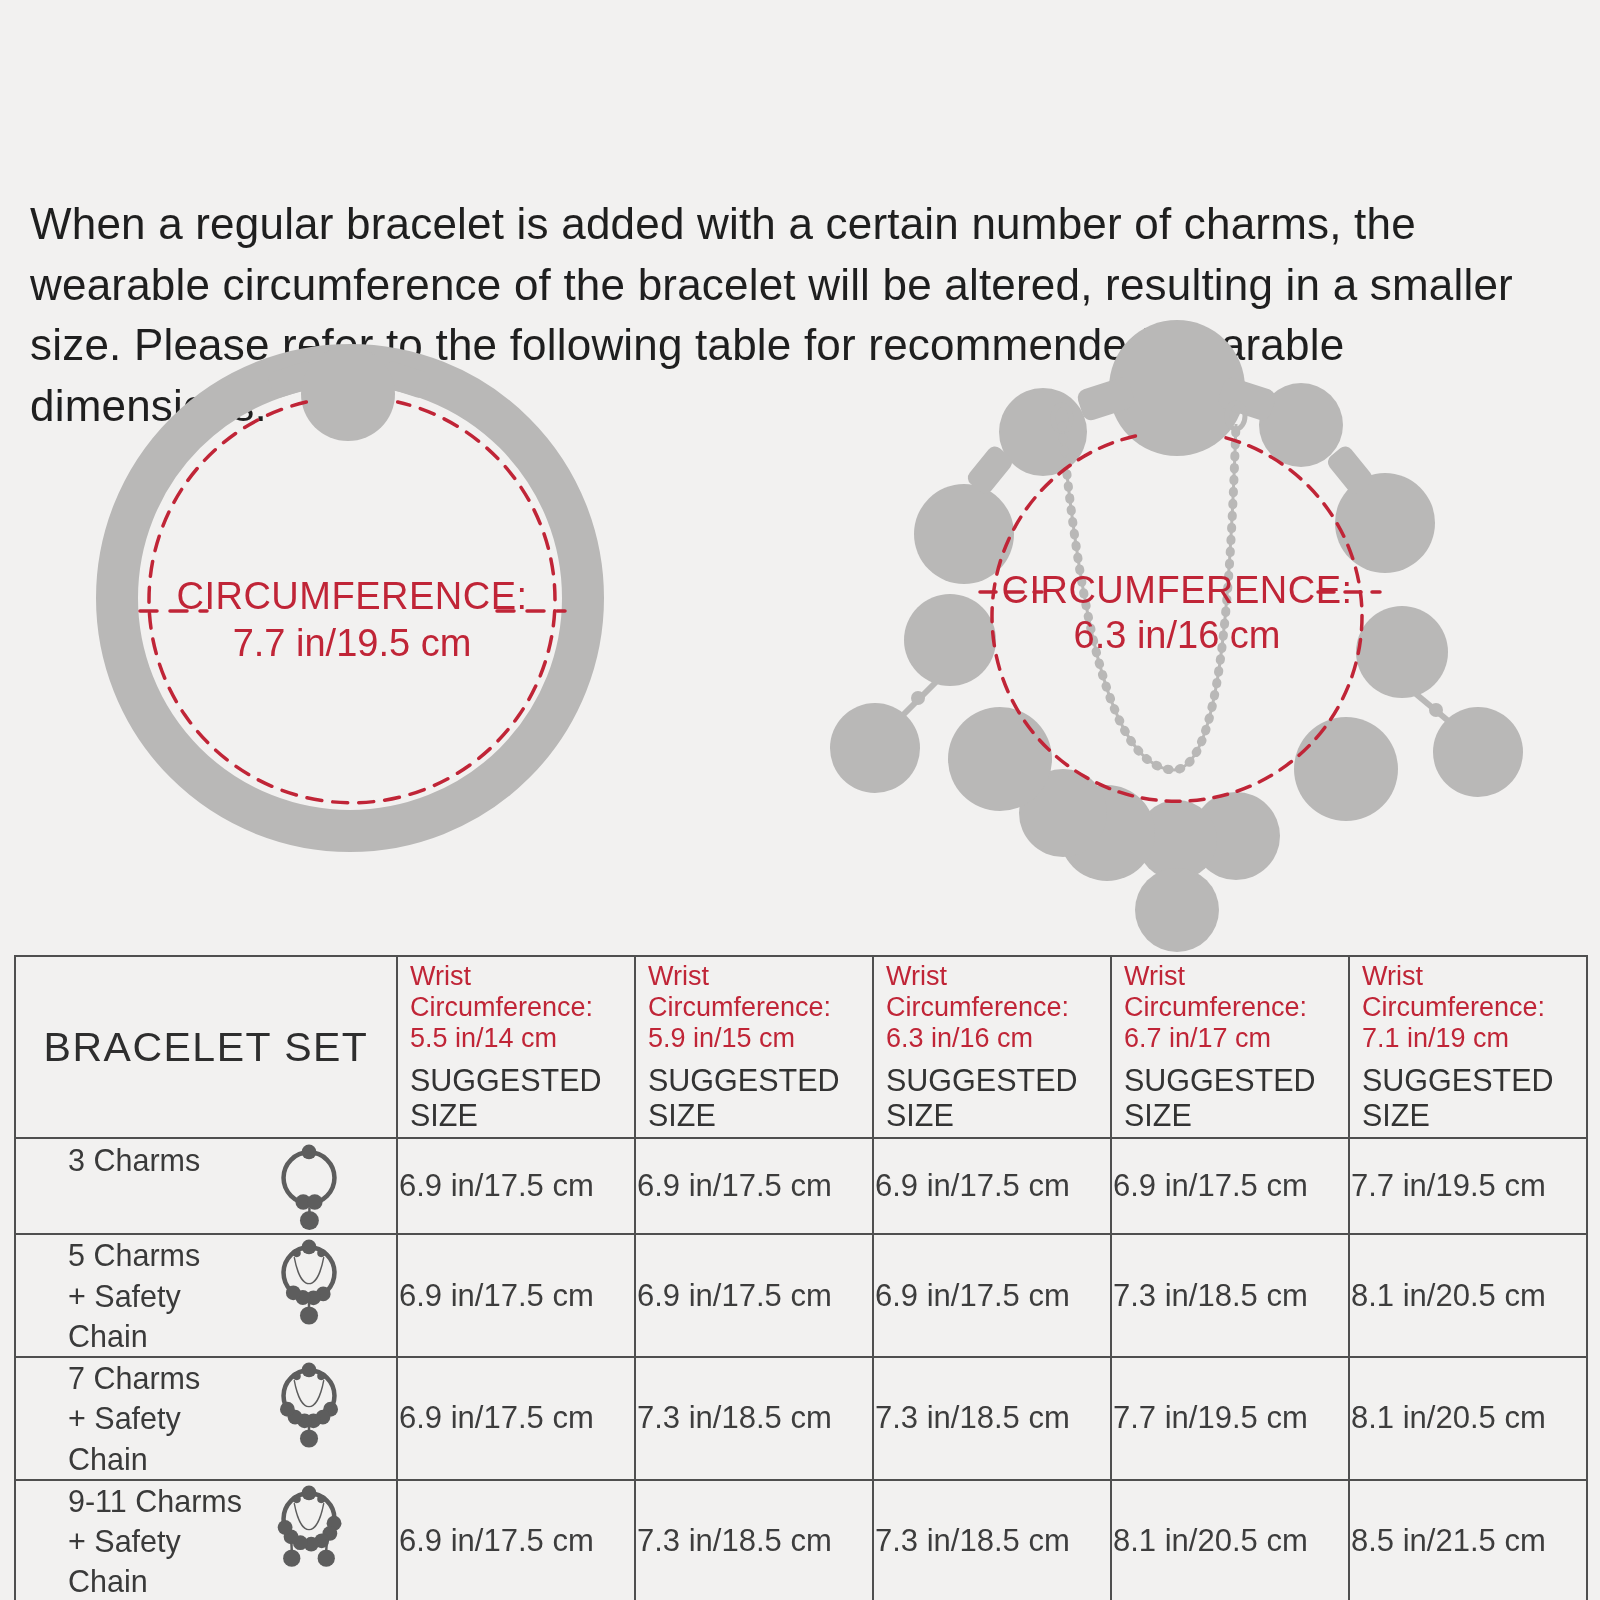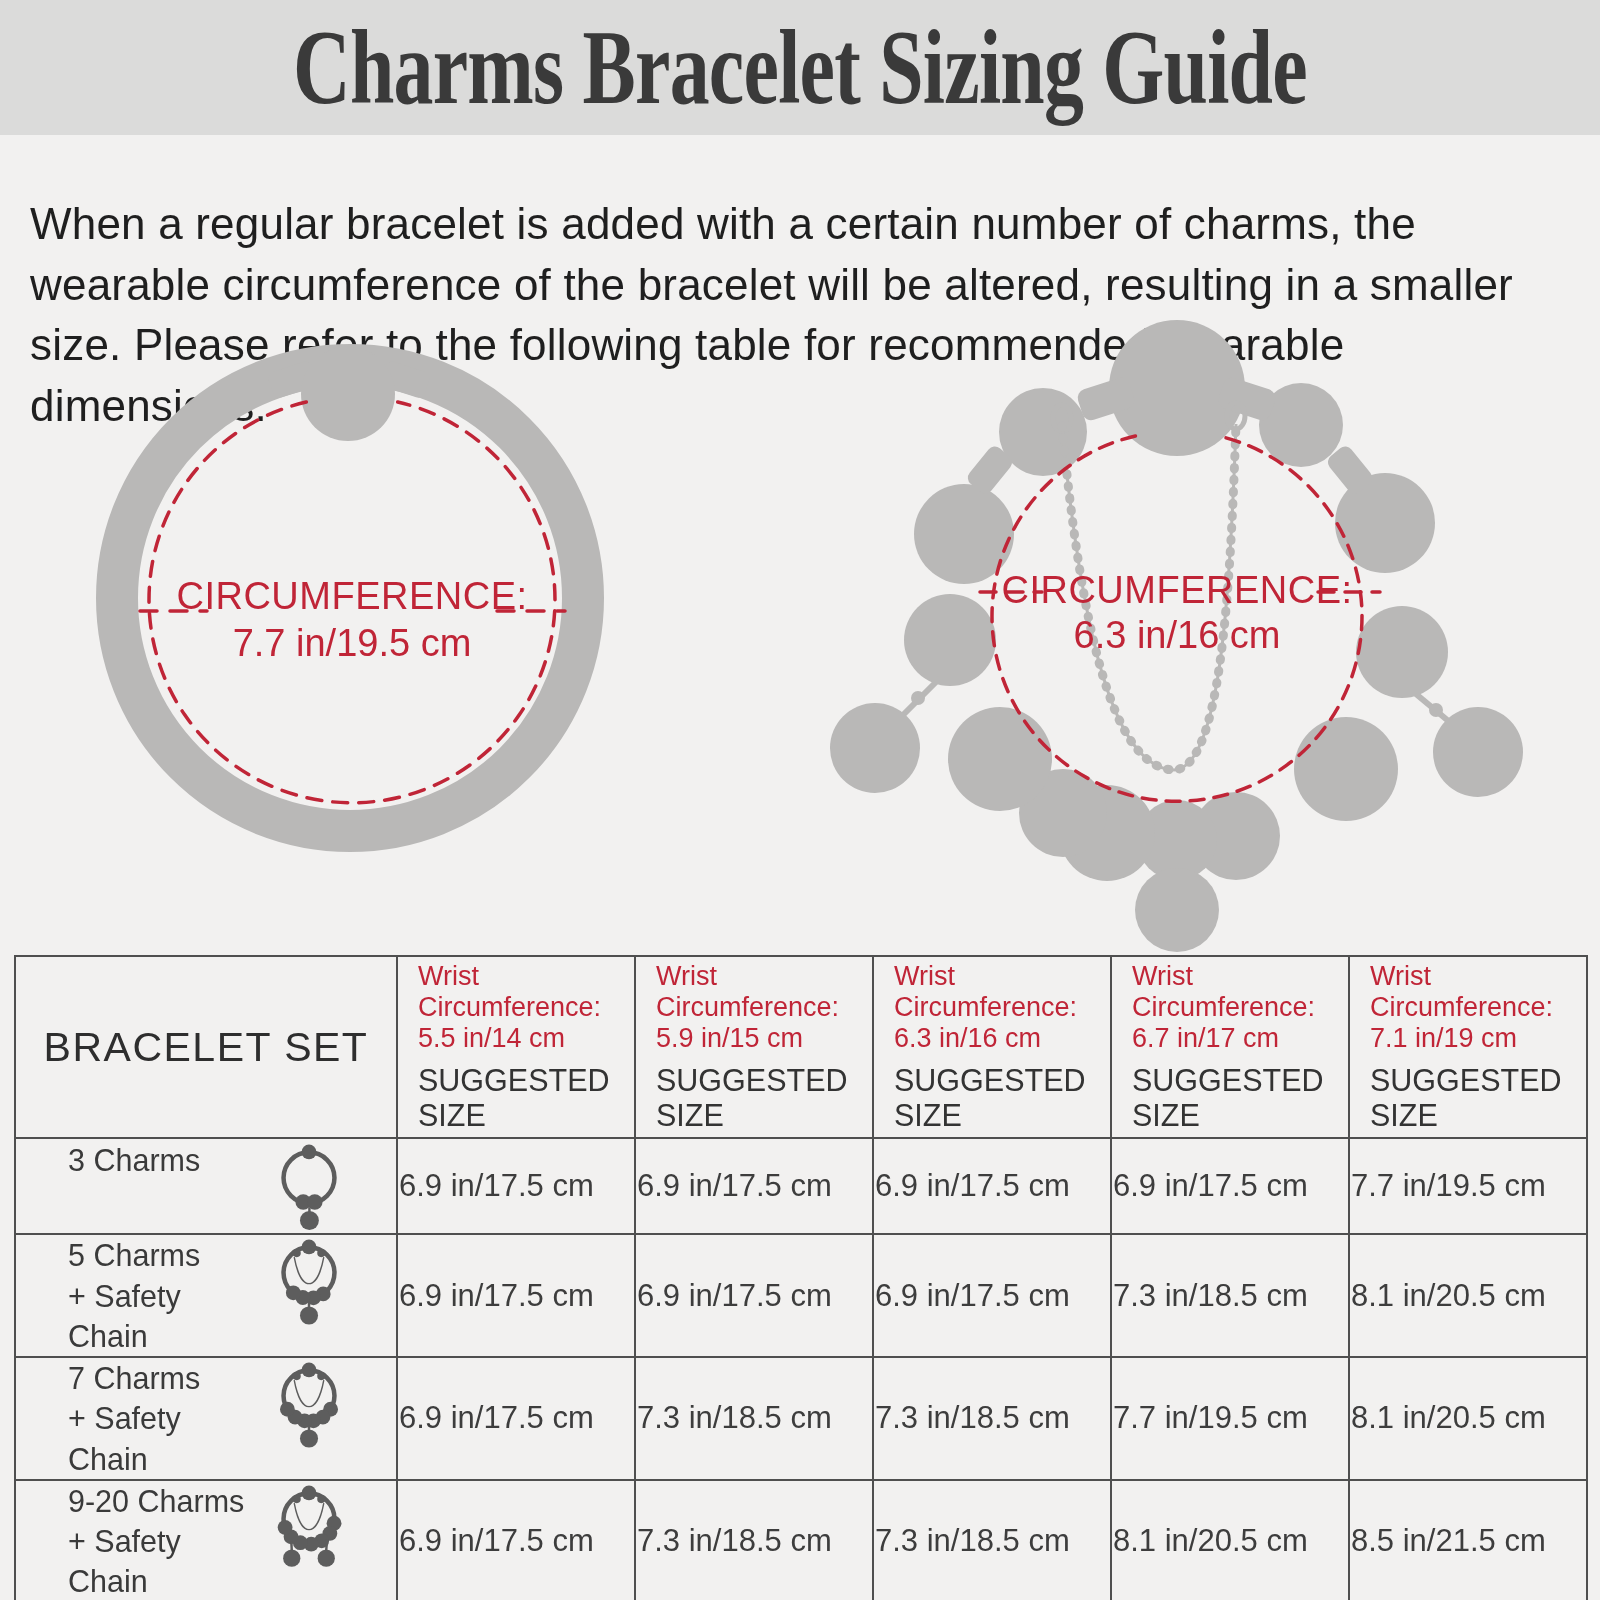--- a/index.html
+++ b/index.html
@@ -29,37 +29,34 @@
   .circ-line2{font-size:38px;}
 
   table.size-table{position:absolute;top:955px;left:14px;width:1572px;
         border-collapse:collapse;table-layout:fixed;}
   .size-table th,.size-table td{border:2.5px solid var(--border-dark);overflow:hidden;}
   tr.head-row{height:122px;}
   tr.data-row{height:96px;}
   th.bracelet-set{font-weight:normal;font-size:41px;letter-spacing:1.5px;
         color:#2e2e2e;text-align:center;}
   th.col-head{vertical-align:middle;text-align:left;font-weight:normal;
-        padding:4px 4px 4px 20px;}
+        padding:4px 4px 4px 12px;}
   .wrist span{display:block;color:var(--accent-red);font-size:27px;line-height:1.14;}
   .sug{color:#333;font-size:30.5px;margin-top:10px;}
   td.label-cell{padding:0 46px 0 52px;}
   .label-flex{display:flex;align-items:flex-start;justify-content:space-between;}
   .row-label{font-size:30.5px;color:#3a3a3a;line-height:1.32;}
   .row-icon{flex:0 0 auto;}
   td.val{text-align:left;font-size:31px;color:#3d3d3d;}
 </style>
 </head>
 <body>
 
 <div class="page">
 
-  <header class="title-band">
-    <h1>Charms Bracelet Sizing Guide</h1>
-  </header>
 
   <p class="intro">When a regular bracelet is added with a certain number of charms, the wearable circumference of the bracelet will be altered, resulting in a smaller size. Please refer to the following table for recommended wearable dimensions.</p>
 
   <svg id="fig-plain" class="fig" width="640" height="620" viewBox="0 0 640 620">
     <g>
       <circle cx="320" cy="288" r="233" fill="none" stroke="var(--silhouette-gray)" stroke-width="42"></circle>
       <rect x="240" y="56" width="46" height="27" rx="7" fill="var(--silhouette-gray)" transform="rotate(-18 263 70)"></rect>
       <rect x="352" y="56" width="46" height="27" rx="7" fill="var(--silhouette-gray)" transform="rotate(18 375 70)"></rect>
       <circle cx="318" cy="84" r="47" fill="var(--silhouette-gray)"></circle>
     </g>
@@ -254,21 +251,21 @@
       <td class="val">7.3 in/18.5 cm</td>
       <td class="val">7.3 in/18.5 cm</td>
       <td class="val">7.7 in/19.5 cm</td>
       <td class="val">8.1 in/20.5 cm</td>
     </tr>
 
     <tr class="data-row">
       <td class="label-cell">
         <div class="label-flex">
           <div class="row-label">
-            <div>9-20 Charms</div>
+            <div>9-11 Charms</div>
             <div>+ Safety Chain</div>
           </div>
           <svg class="row-icon" width="82" height="92" viewBox="0 0 90 112">
             <circle cx="45" cy="46" r="31" fill="none" stroke="var(--icon-gray)" stroke-width="5.5"></circle>
             <path d="M 27,27 C 35,70 55,70 63,27" fill="none" stroke="var(--icon-gray)" stroke-width="1.7"></path>
             <circle cx="45" cy="14.5" r="9" fill="var(--icon-gray)"></circle>
             <circle cx="30" cy="22" r="5" fill="var(--icon-gray)"></circle>
             <circle cx="60" cy="22" r="5" fill="var(--icon-gray)"></circle>
             <circle cx="75.5" cy="51.4" r="9" fill="var(--icon-gray)"></circle>
             <circle cx="70.4" cy="63.8" r="9" fill="var(--icon-gray)"></circle>

